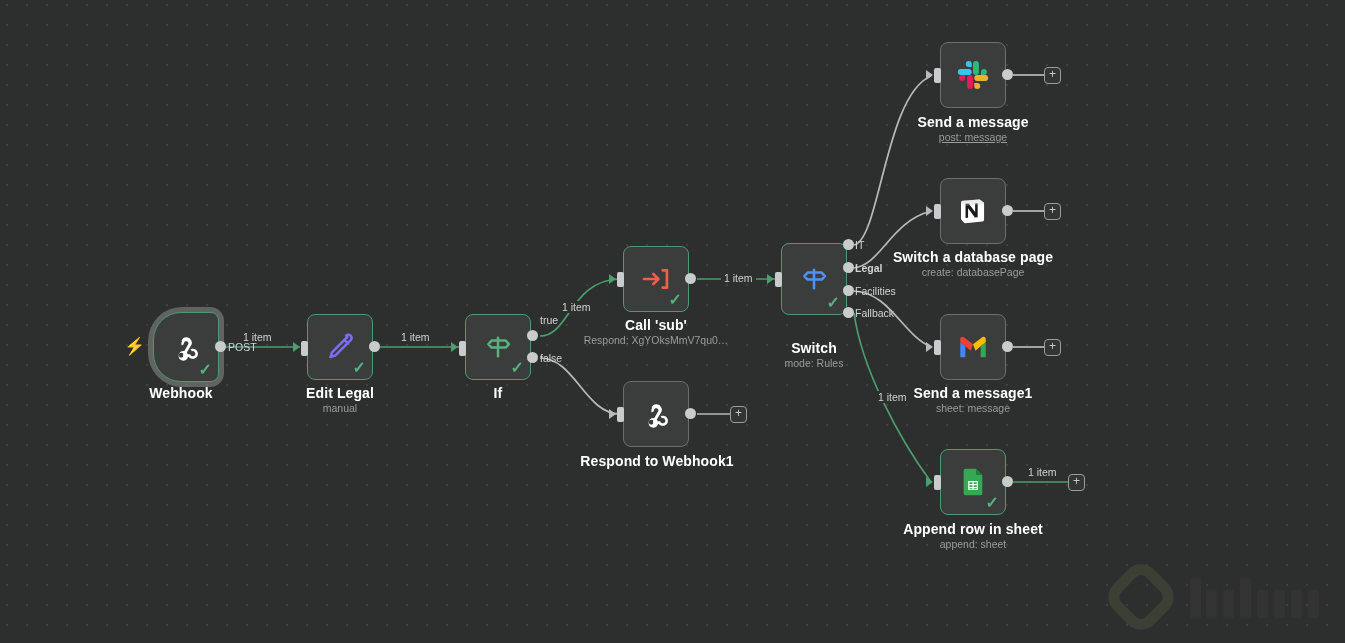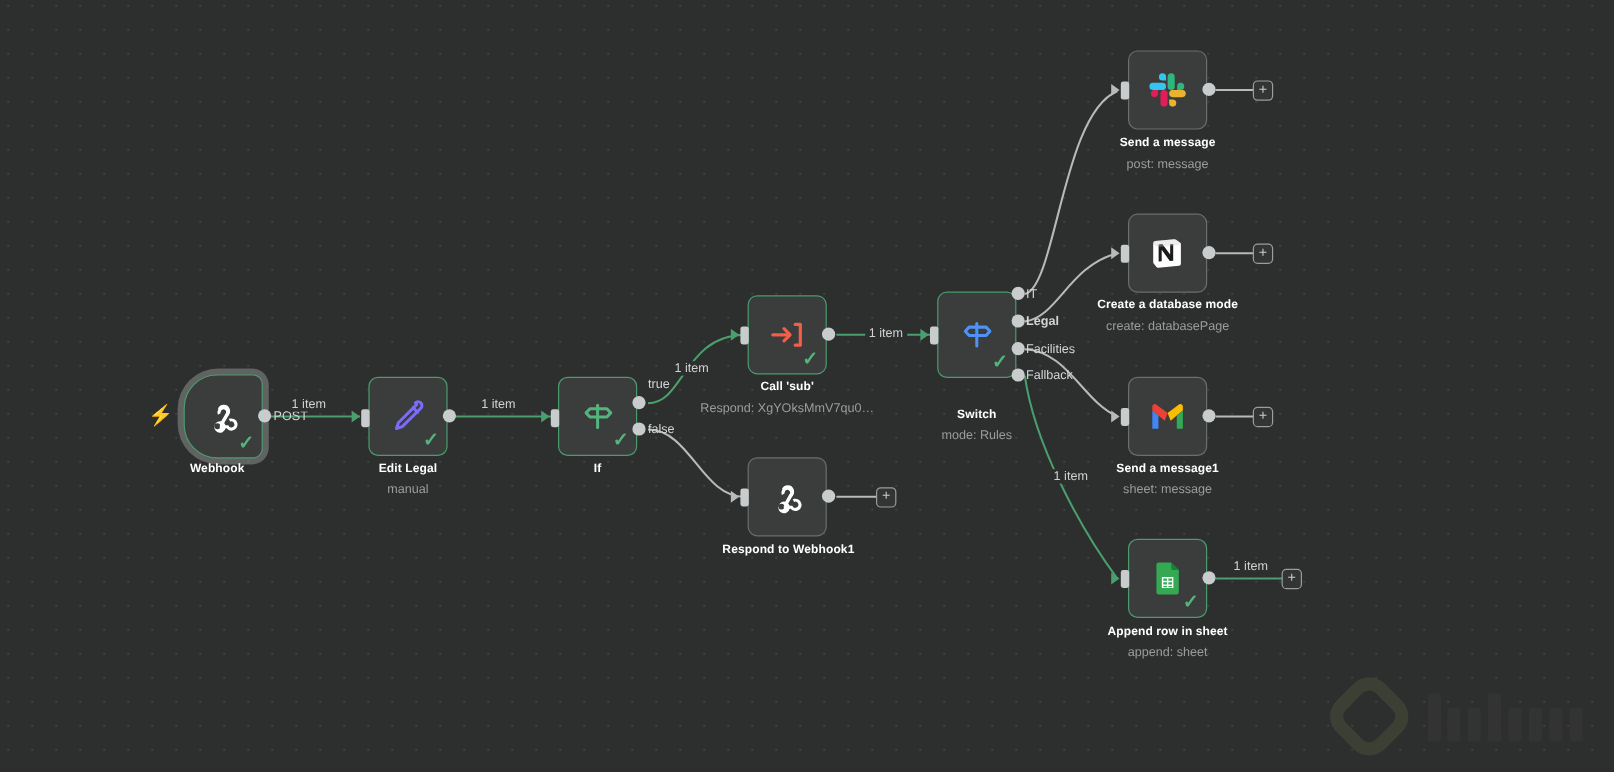--- a/index.html
+++ b/index.html
@@ -80,21 +80,21 @@
   .node-halo {
     position: absolute;
     border-radius: 34px 14px 14px 34px;
     background: rgba(170,175,175,0.42);
   }
   
   .node-label {
     position: absolute;
     text-align: center;
     color: #ffffff;
-    font-size: 10px;
+    font-size: 14px;
     font-weight: bold;
     white-space: nowrap;
     letter-spacing: .1px;
   }
   .node-sublabel {
     position: absolute;
     text-align: center;
     color: #9a9d9d;
     font-size: 10.5px;
     white-space: nowrap;
@@ -328,36 +328,36 @@
         <path fill="#e01e5a" d="M2.2 14.1a2.1 2.1 0 1 0 4.2 0V12H4.3a2.1 2.1 0 0 0-2.1 2.1z"></path>
         <path fill="#e01e5a" d="M7.8 14.1v5.6a2.1 2.1 0 1 0 4.2 0v-5.6a2.1 2.1 0 0 0-4.2 0z"></path>
       </svg>
     </span>
   </div>
   <div class="in-port" style="left:934px; top:68px;"></div>
   <div class="arrow" style="left:926px; top:70px;"></div>
   <div class="out-dot" style="left:1002px; top:69px;"></div>
   <div class="plus-btn" style="left:1044px; top:67px;">+</div>
   <div class="node-label" style="left:898px; top:114px; width:150px;">Send a message</div>
-  <div class="node-sublabel" style="left:898px; top:131px; width:150px;">post: message</div>
+  <div class="node-sublabel" style="left:898px; top:131px; width:150px;text-decoration:underline;">post: message</div>
 
   <div class="node" style="left:940px; top:178px;">
     <span class="icon">
       <svg viewBox="0 0 24 24" width="32" height="32">
         <path fill="#ffffff" d="M4.2 4.4 16.1 3.3a1.6 1.6 0 0 1 1.2.3l2.6 1.9a1 1 0 0 1 .4.8v12.2a1.4 1.4 0 0 1-1.2 1.4L6.3 21.1a1.6 1.6 0 0 1-1.4-.6l-1.6-2a1.4 1.4 0 0 1-.3-.9V5.7a1.4 1.4 0 0 1 1.2-1.3z"></path>
         <path fill="#1b1b1b" d="M6.4 6.6v10.6l1.9-.2V9.9l5.1 7l2.1-.2V6.2l-1.9.2v6.4L8.7 6.3z"></path>
         <path fill="#c9c9c9" d="M4.2 4.4 16.1 3.3a1.6 1.6 0 0 1 1.2.3l2.6 1.9a1 1 0 0 1 .4.8L18.6 7 5.6 8.1l-1.4-1.1a1.1 1.1 0 0 1 0-2.6z" opacity="0.35"></path>
       </svg>
     </span>
   </div>
   <div class="in-port" style="left:934px; top:204px;"></div>
   <div class="arrow" style="left:926px; top:206px;"></div>
   <div class="out-dot" style="left:1002px; top:205px;"></div>
   <div class="plus-btn" style="left:1044px; top:203px;">+</div>
-  <div class="node-label" style="left:883px; top:249px; width:180px;">Create a database mode</div>
+  <div class="node-label" style="left:883px; top:249px; width:180px;">Switch a database page</div>
   <div class="node-sublabel" style="left:883px; top:266px; width:180px;">create: databasePage</div>
 
   <div class="node" style="left:940px; top:314px;">
     <span class="icon">
       <svg viewBox="0 0 24 24" width="34" height="34">
         <path fill="#4285f4" d="M3 19.2V8.6l3.6 2.8v7.8z"></path>
         <path fill="#ea4335" d="M3 6.3c0-1.3 1.5-2 2.5-1.2L12 10l-1.7 4.6-3.7-3.2L3 8.6z"></path>
         <path fill="#fbbc04" d="M21 6.3c0-1.3-1.5-2-2.5-1.2L12 10l1.8 4.6 3.6-3.2L21 8.6z"></path>
         <path fill="#34a853" d="M21 19.2V8.6l-3.6 2.8v7.8z"></path>
         <path fill="#c5221f" d="M6.6 11.4 12 15.4l5.4-4v7.8H6.6z" opacity="0"></path>

